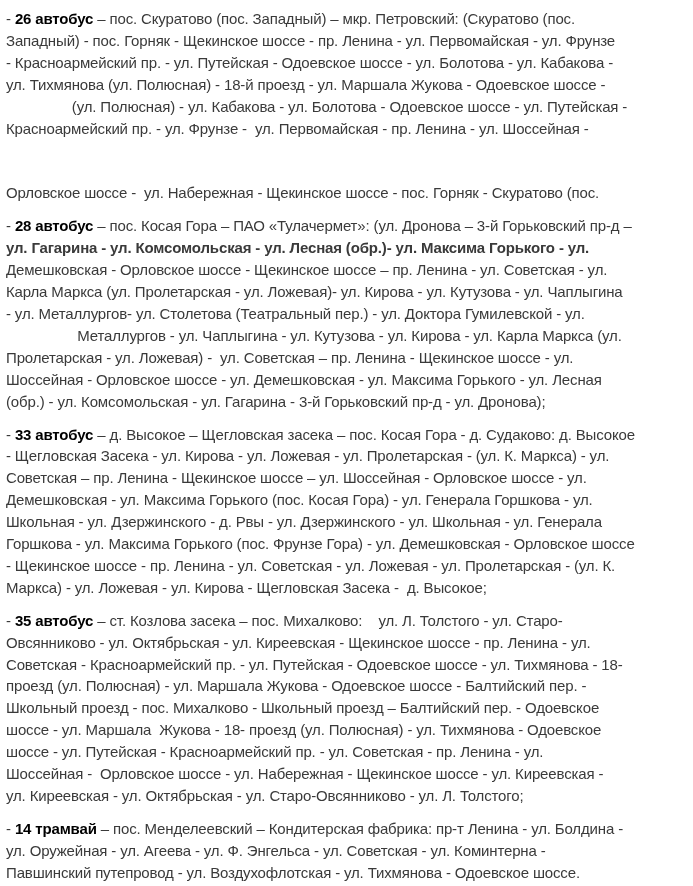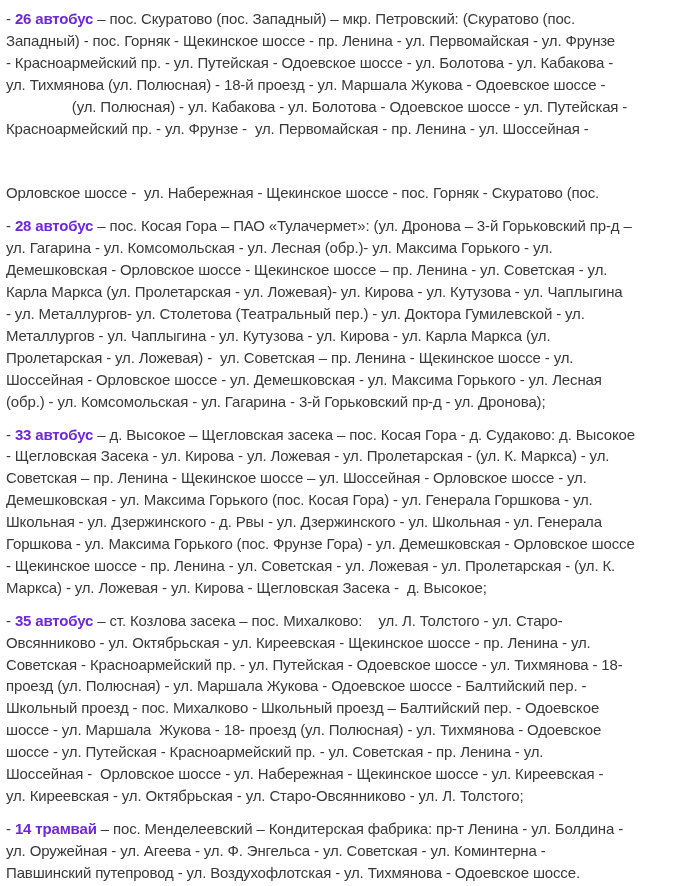--- a/index.html
+++ b/index.html
@@ -22,45 +22,45 @@
     font-size: 15px;
     line-height: 21.9px;
     letter-spacing: -0.15px;
   }
   .route .line {
     display: block;
     white-space: nowrap;
   }
   .route .num {
     font-weight: bold;
-    color: #6d28d9;
+    color: #000000;
   }
 </style>
 </head>
 <body>
 
 <div class="content">
 
   <p class="route">
     <span class="line" style="white-space: pre;"><span style="white-space: pre;">- </span><span class="num" style="white-space: pre;">26 автобус</span><span style="white-space: pre;"> – пос. Скуратово (пос. Западный) – мкр. Петровский: (Скуратово (пос.</span></span>
     <span class="line" style="white-space: pre;">Западный) - пос. Горняк - Щекинское шоссе - пр. Ленина - ул. Первомайская - ул. Фрунзе</span>
     <span class="line" style="white-space: pre;">- Красноармейский пр. - ул. Путейская - Одоевское шоссе - ул. Болотова - ул. Кабакова -</span>
     <span class="line" style="white-space: pre;">ул. Тихмянова (ул. Полюсная) - 18-й проезд - ул. Маршала Жукова - Одоевское шоссе -</span>
     <span class="line" style="white-space: pre; text-align: center;">(ул. Полюсная) - ул. Кабакова - ул. Болотова - Одоевское шоссе - ул. Путейская -</span>
     <span class="line" style="white-space: pre;">Красноармейский пр. - ул. Фрунзе -  ул. Первомайская - пр. Ленина - ул. Шоссейная -</span>
     <span class="line" style="white-space: pre; margin-top: 43px;">Орловское шоссе -  ул. Набережная - Щекинское шоссе - пос. Горняк - Скуратово (пос.</span>
   </p>
 
   <p class="route">
     <span class="line" style="white-space: pre;"><span style="white-space: pre;">- </span><span class="num" style="white-space: pre;">28 автобус</span><span style="white-space: pre;"> – пос. Косая Гора – ПАО «Тулачермет»: (ул. Дронова – 3-й Горьковский пр-д –</span></span>
-    <span class="line" style="white-space: pre;">ул. Гагарина - ул. Комсомольская - ул. Лесная (обр.)- ул. Максима Горького - ул.</span>
+    <span class="line" style="white-space: pre; font-weight: bold;">ул. Гагарина - ул. Комсомольская - ул. Лесная (обр.)- ул. Максима Горького - ул.</span>
     <span class="line" style="white-space: pre;">Демешковская - Орловское шоссе - Щекинское шоссе – пр. Ленина - ул. Советская - ул.</span>
     <span class="line" style="white-space: pre;">Карла Маркса (ул. Пролетарская - ул. Ложевая)- ул. Кирова - ул. Кутузова - ул. Чаплыгина</span>
     <span class="line" style="white-space: pre;">- ул. Металлургов- ул. Столетова (Театральный пер.) - ул. Доктора Гумилевской - ул.</span>
-    <span class="line" style="white-space: pre;">Металлургов - ул. Чаплыгина - ул. Кутузова - ул. Кирова - ул. Карла Маркса (ул.</span>
+    <span class="line" style="white-space: pre; text-align: center;">Металлургов - ул. Чаплыгина - ул. Кутузова - ул. Кирова - ул. Карла Маркса (ул.</span>
     <span class="line" style="white-space: pre;">Пролетарская - ул. Ложевая) -  ул. Советская – пр. Ленина - Щекинское шоссе - ул.</span>
     <span class="line" style="white-space: pre;">Шоссейная - Орловское шоссе - ул. Демешковская - ул. Максима Горького - ул. Лесная</span>
     <span class="line" style="white-space: pre;">(обр.) - ул. Комсомольская - ул. Гагарина - 3-й Горьковский пр-д - ул. Дронова);</span>
   </p>
 
   <p class="route">
     <span class="line" style="white-space: pre;"><span style="white-space: pre;">- </span><span class="num" style="white-space: pre;">33 автобус</span><span style="white-space: pre;"> – д. Высокое – Щегловская засека – пос. Косая Гора - д. Судаково: д. Высокое</span></span>
     <span class="line" style="white-space: pre;">- Щегловская Засека - ул. Кирова - ул. Ложевая - ул. Пролетарская - (ул. К. Маркса) - ул.</span>
     <span class="line" style="white-space: pre;">Советская – пр. Ленина - Щекинское шоссе – ул. Шоссейная - Орловское шоссе - ул.</span>
     <span class="line" style="white-space: pre;">Демешковская - ул. Максима Горького (пос. Косая Гора) - ул. Генерала Горшкова - ул.</span>

